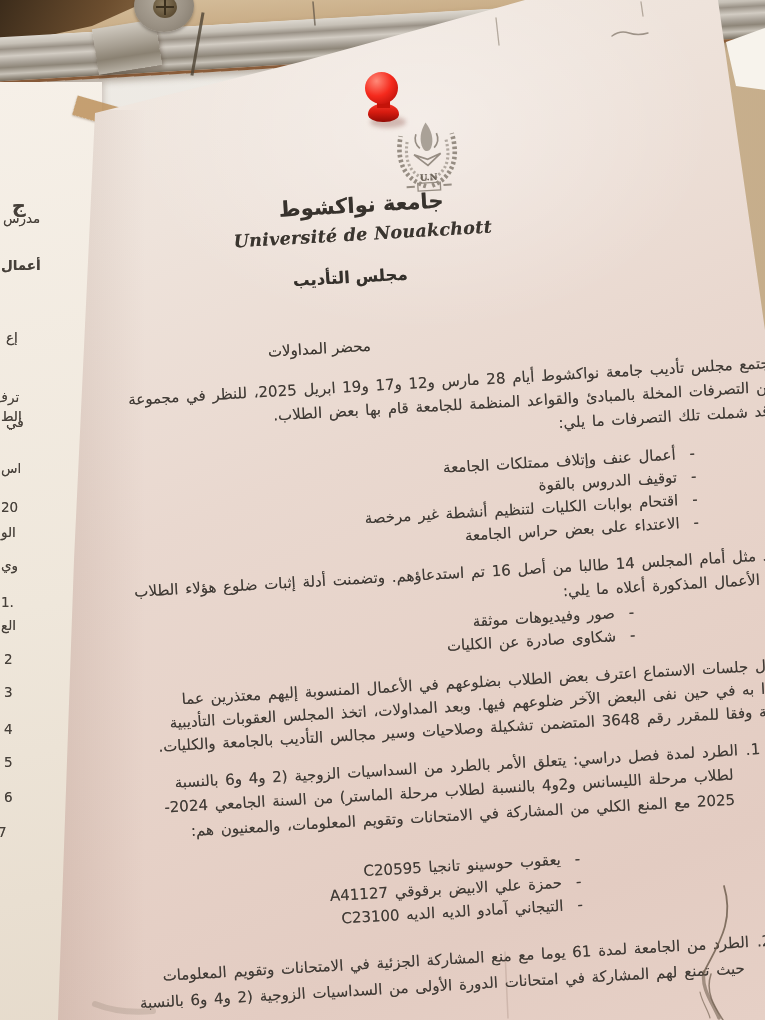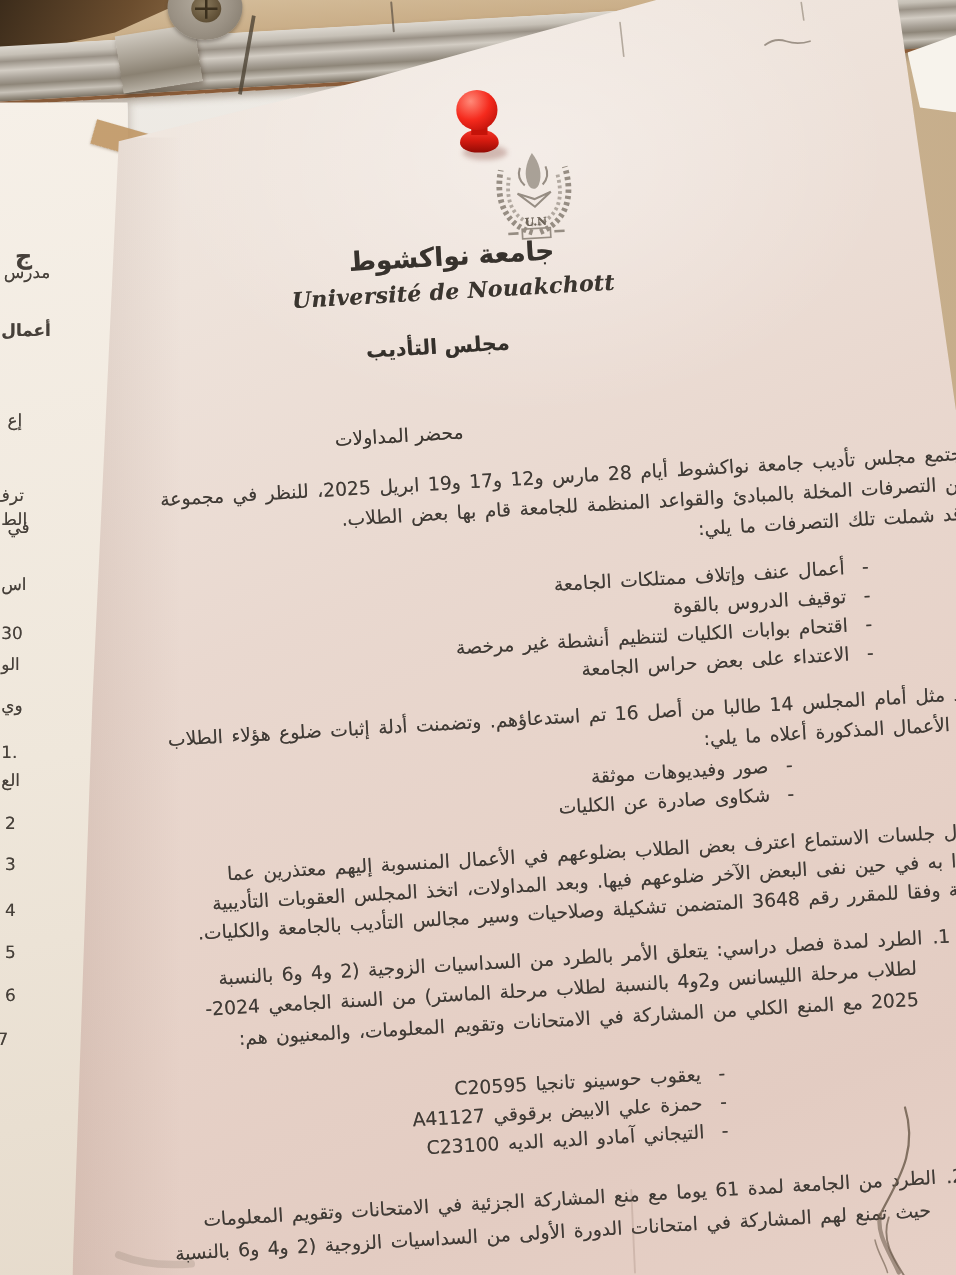--- a/index.html
+++ b/index.html
@@ -98,21 +98,21 @@
 
   <div class="left-paper">
     <span class="frag" style="left:42px;top:112px;font-size:19px;font-weight:bold">ج</span>
     <span class="frag" style="left:33px;top:128px">مدرس</span>
     <span class="frag" style="left:31px;top:175px;font-weight:bold">أعمال</span>
     <span class="frag" style="left:36px;top:247px">إع</span>
     <span class="frag" style="left:24px;top:307px">ترف</span>
     <span class="frag" style="left:31px;top:326px">الط</span>
     <span class="frag" style="left:36px;top:332px">في</span>
     <span class="frag" style="left:31px;top:378px">اس</span>
-    <span class="frag" style="left:31px;top:417px">30</span>
+    <span class="frag" style="left:31px;top:417px">20</span>
     <span class="frag" style="left:31px;top:442px">الو</span>
     <span class="frag" style="left:31px;top:475px">وي</span>
     <span class="frag" style="left:31px;top:512px">.1</span>
     <span class="frag" style="left:31px;top:535px">الع</span>
     <span class="frag" style="left:34px;top:569px">2</span>
     <span class="frag" style="left:34px;top:602px">3</span>
     <span class="frag" style="left:34px;top:639px">4</span>
     <span class="frag" style="left:34px;top:672px">5</span>
     <span class="frag" style="left:34px;top:707px">6</span>
     <span class="frag" style="left:28px;top:742px">7</span>

